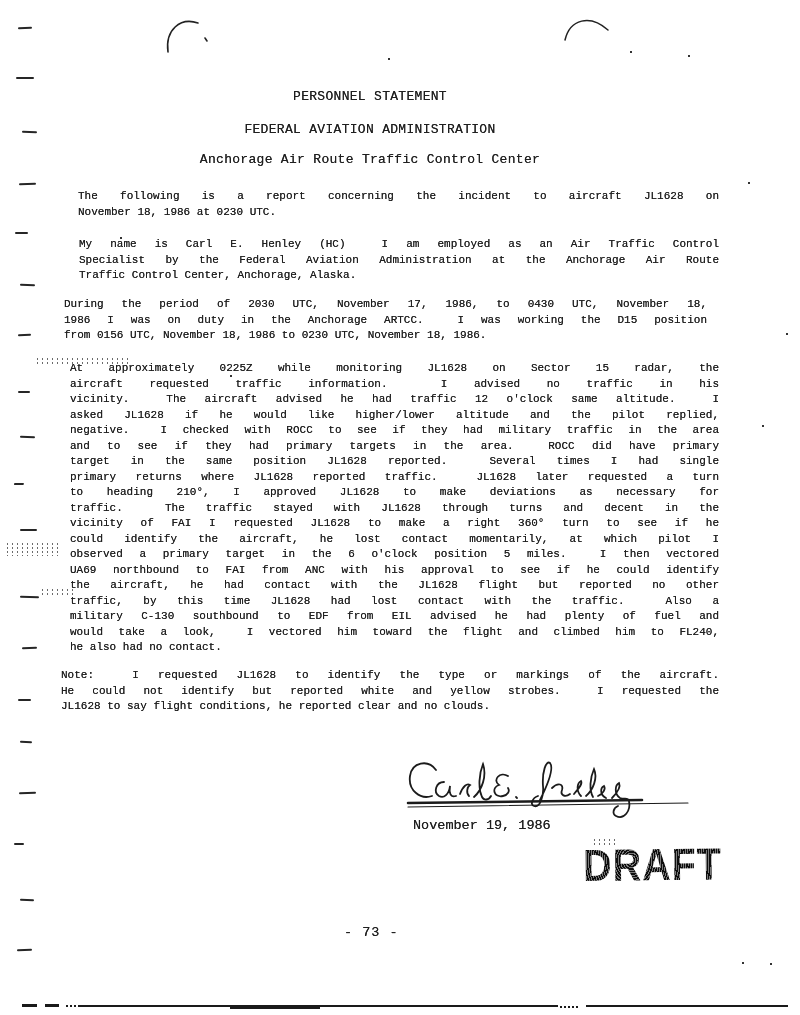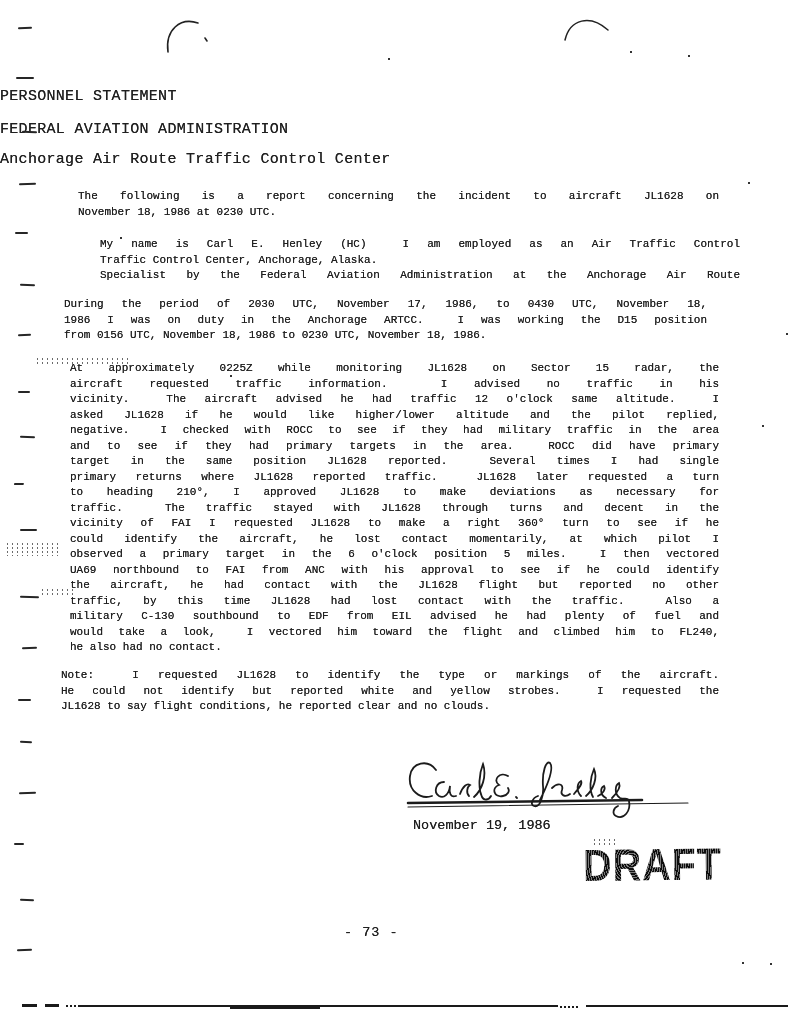--- a/index.html
+++ b/index.html
@@ -3,22 +3,22 @@
 <meta charset="utf-8">
 <style>
   html,body { margin:0; padding:0; background:#e8e8e8; }
   .page {
     position:relative; width:800px; height:1015px; background:#ffffff;
     font-family:"Liberation Mono","DejaVu Sans Mono",monospace;
     color:#1f1f1f; overflow:hidden; margin:0 auto;
   }
   .txt { text-shadow:0 0 0.6px rgba(25,25,25,0.85); }
   .title {
-    position:absolute; left:0; width:740px; 
-    font-size:15px; line-height:16px; letter-spacing:0.3px;
+    position:absolute; left:0; width:740px; text-align:center;
+    font-size:13px; line-height:16px; letter-spacing:0.3px;
   }
   .para { position:absolute; font-size:11px; line-height:15.5px;font-family:Liberation Mono, monospace; }
   .line { text-align:justify; text-align-last:justify; height:15.5px; overflow:visible; }
   .line.last { text-align-last:left; }
   .sigwrap { position:absolute; left:402px; top:756px; width:300px; height:72px; }
   .sig-date { position:absolute; left:413px; top:818px; font-size:13.5px; }
   .stamp {
     position:absolute; left:583px; top:843px;
     font-family:"Liberation Sans",sans-serif; font-weight:900;
     font-size:45px; line-height:1; letter-spacing:1px; color:#0e0e0e;
@@ -44,24 +44,24 @@
 <div class="page">
 
   <div class="title txt" style="top:89px">PERSONNEL STATEMENT</div>
   <div class="title txt" style="top:152px">Anchorage Air Route Traffic Control Center</div>
   <div class="title txt" style="top:122px">FEDERAL AVIATION ADMINISTRATION</div>
 
   <div class="para txt" style="top:189px; left:78px; width:641px;">
       <div class="line">The following is a report concerning the incident to aircraft JL1628 on</div>
       <div class="line last">November 18, 1986 at 0230 UTC.</div>
     </div>
-  <div class="para txt" style="top:237px; left:79px; width:640px;margin-left:21px;">
+  <div class="para txt" style="top:237px; left:79px; width:640px;">
       <div class="line">My name is Carl E. Henley (HC)&nbsp; I am employed as an Air Traffic Control</div>
+      <div class="line">Specialist by the Federal Aviation Administration at the Anchorage Air Route</div>
       <div class="line last">Traffic Control Center, Anchorage, Alaska.</div>
-      <div class="line">Specialist by the Federal Aviation Administration at the Anchorage Air Route</div>
     </div>
   <div class="para txt" style="top:297px; left:64px; width:643px;">
       <div class="line">During the period of 2030 UTC, November 17, 1986, to 0430 UTC, November 18,</div>
       <div class="line">1986 I was on duty in the Anchorage ARTCC.&nbsp; I was working the D15 position</div>
       <div class="line last">from 0156 UTC, November 18, 1986 to 0230 UTC, November 18, 1986.</div>
     </div>
   <div class="para txt" style="top:361px; left:70px; width:649px;">
       <div class="line">At approximately 0225Z while monitoring JL1628 on Sector 15 radar, the</div>
       <div class="line">aircraft requested traffic information.&nbsp; I advised no traffic in his</div>
       <div class="line">vicinity.&nbsp; The aircraft advised he had traffic 12 o'clock same altitude.&nbsp; I</div>

